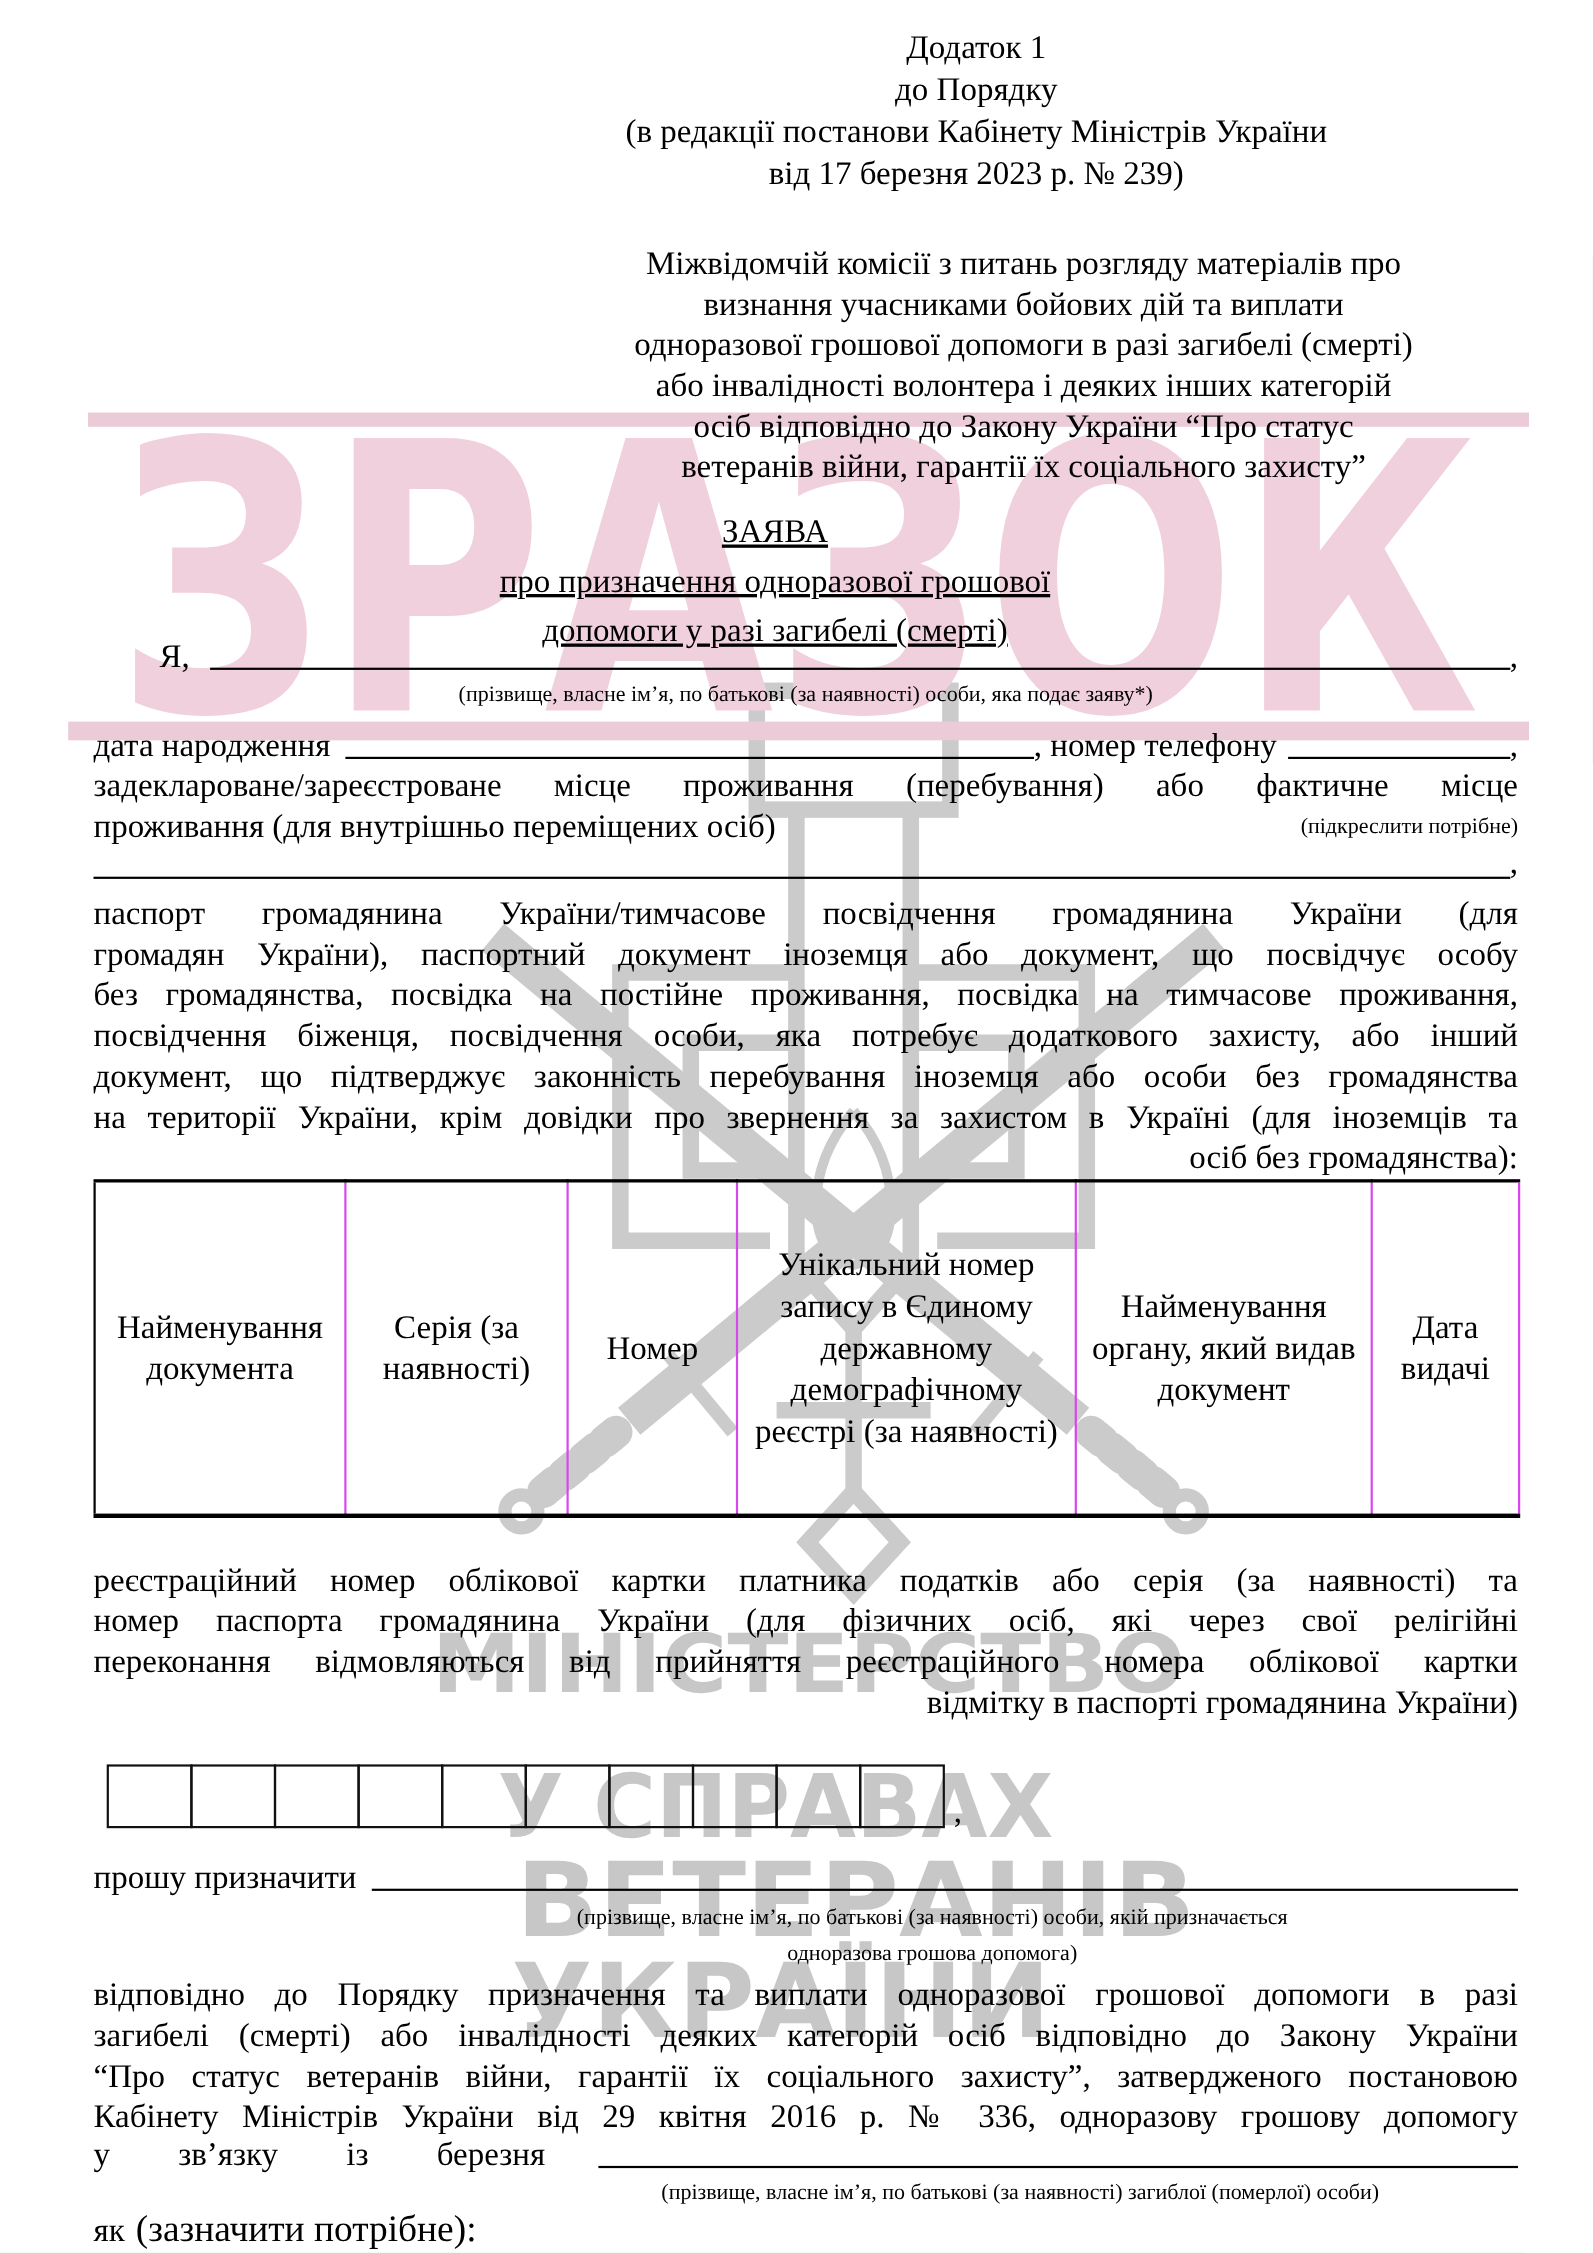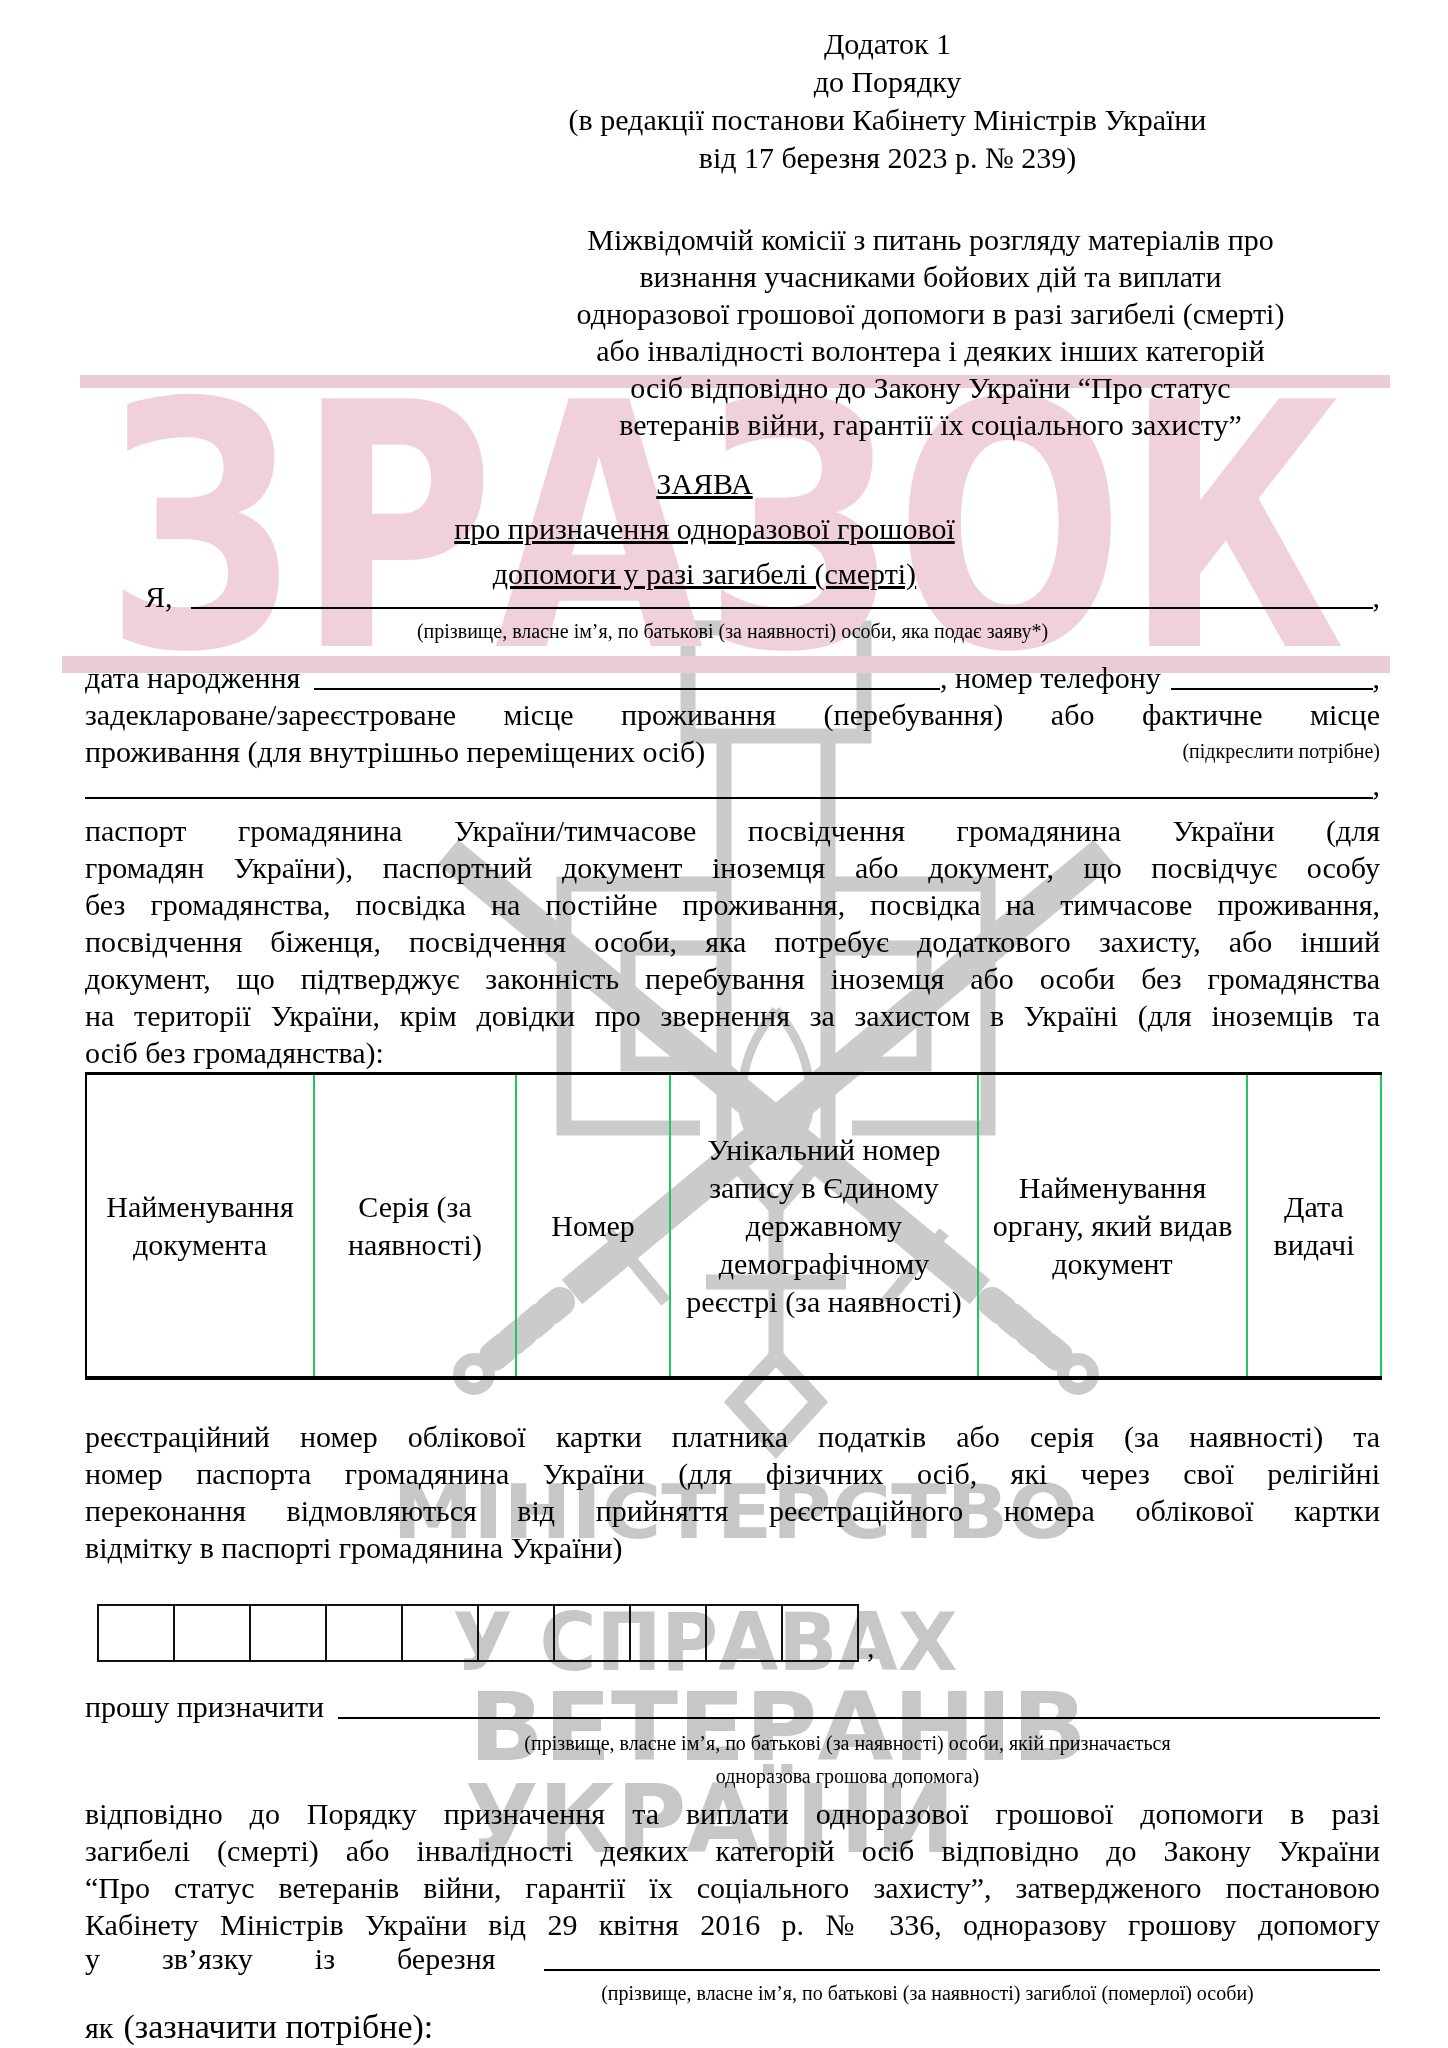--- a/index.html
+++ b/index.html
@@ -12,31 +12,31 @@
   
   .wm-layer { position:absolute; left:0; top:0; z-index:0; }
   .wm-layer text { font-family:"DejaVu Sans", sans-serif; font-weight:bold; }
   .zrazok-text { fill:#f1d0de; }
   .ministry-text { fill:#c7c7c7; }
   .emblem { stroke:#cbcbcb; fill:none; }
   
   .abs { position:absolute; left:85px; right:68px; z-index:1; line-height:37px; }
   .centered { text-align:center; }
   .jline { text-align:justify; text-align-last:justify; }
-  .jline-last { text-align:left; }
+  .jline-last { text-align:right;margin-left:19px; }
   .small { font-size:20px; line-height:33px; }
   .frow { display:flex; align-items:flex-end; }
   .fill { flex:1 1 auto; border-bottom:2px solid #000; height:0; margin-bottom:6px; }
   .hdr-block { line-height:38px; padding-left:310px; text-align:center; }
   .addr-block { line-height:37px; padding-left:396px; text-align:center; }
   .title-block { line-height:45px; text-align:center; transform:translateX(-28px);text-decoration:underline; }
   
   .doc-table { width:100%; border-collapse:collapse; table-layout:fixed;
     border-top:3px solid #000; border-bottom:4px solid #000; height:308px; }
-  .doc-table th { border-left:2px solid #000; border-right:2px solid #22c55e;
+  .doc-table th { border-left:2px solid #000; border-right:2px solid #d946ef;
     font-weight:normal; text-align:center; vertical-align:middle;
     padding:8px 12px; line-height:38px; }
   
   .boxes-row { display:flex; align-items:flex-end; margin-left:12px; }
   .cell { width:78px; height:58px; border:2px solid #111; margin-left:-2px; background:transparent; }
   .cell:first-child { margin-left:0; }
   .boxes-comma { margin-left:8px; line-height:30px; }
   .req-captions { padding-left:230px; }
   .death-word { margin-right:62px; }
   .death-fill { margin-left:8px; }

